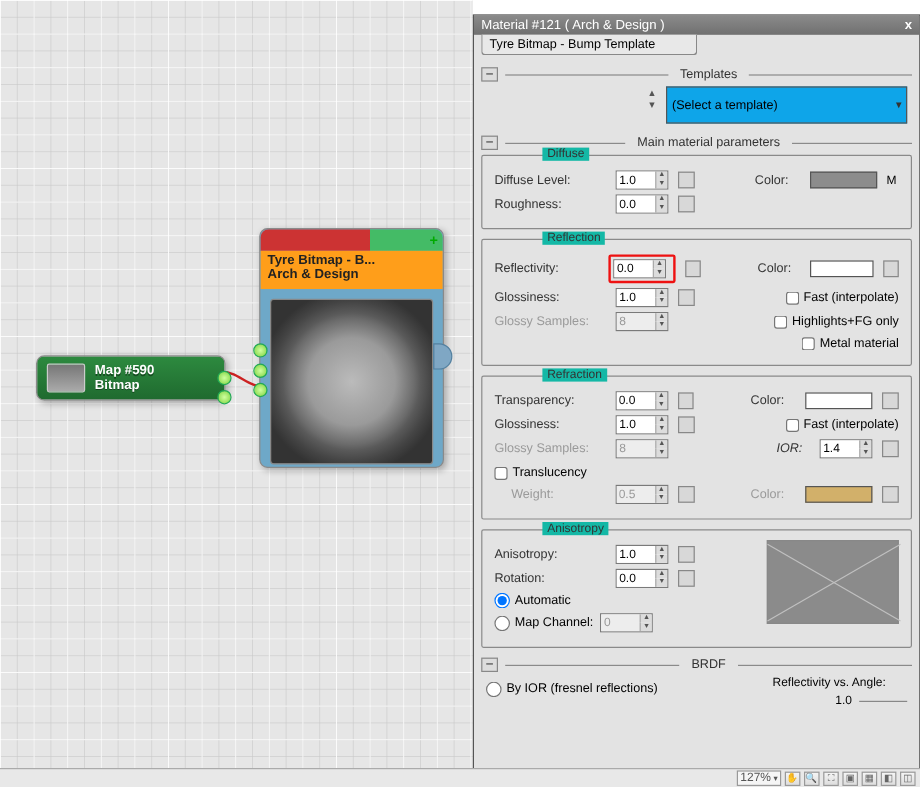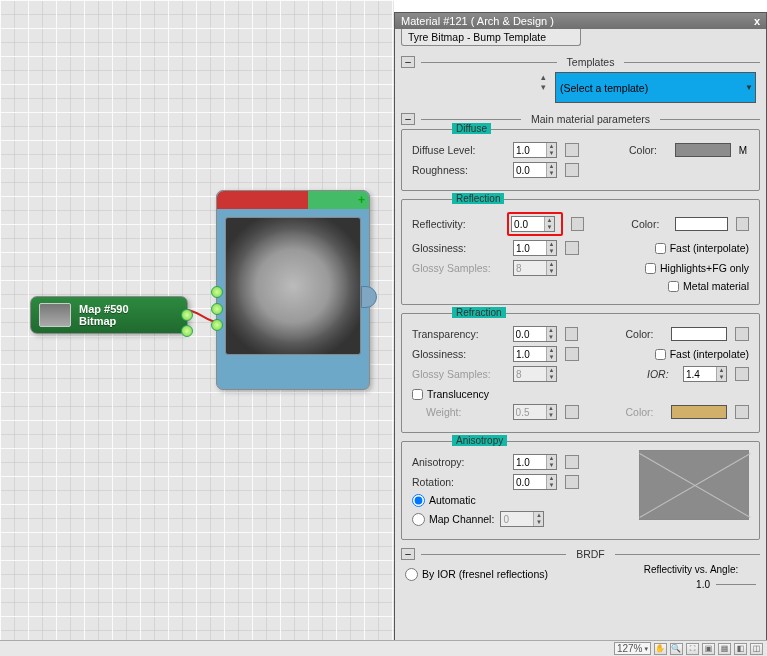--- a/index.html
+++ b/index.html
@@ -107,20 +107,24 @@
       <span>Bitmap</span>
     </div>
     <span class="port-out p1"></span>
     <span class="port-out p2"></span>
   </div>
 
   <div class="node node-material">
     <div class="nm-head">
       <div class="bar1"></div>
       <span class="plus">+</span>
+      <div class="title">
+        <span>Tyre Bitmap - B...</span>
+        <span>Arch &amp; Design</span>
+      </div>
     </div>
     <div class="nm-preview"></div>
     <span class="nm-bigport"></span>
     <span class="nm-leftport lp1"></span>
     <span class="nm-leftport lp2"></span>
     <span class="nm-leftport lp3"></span>
   </div>
 </div>
 
 <div class="panel">

